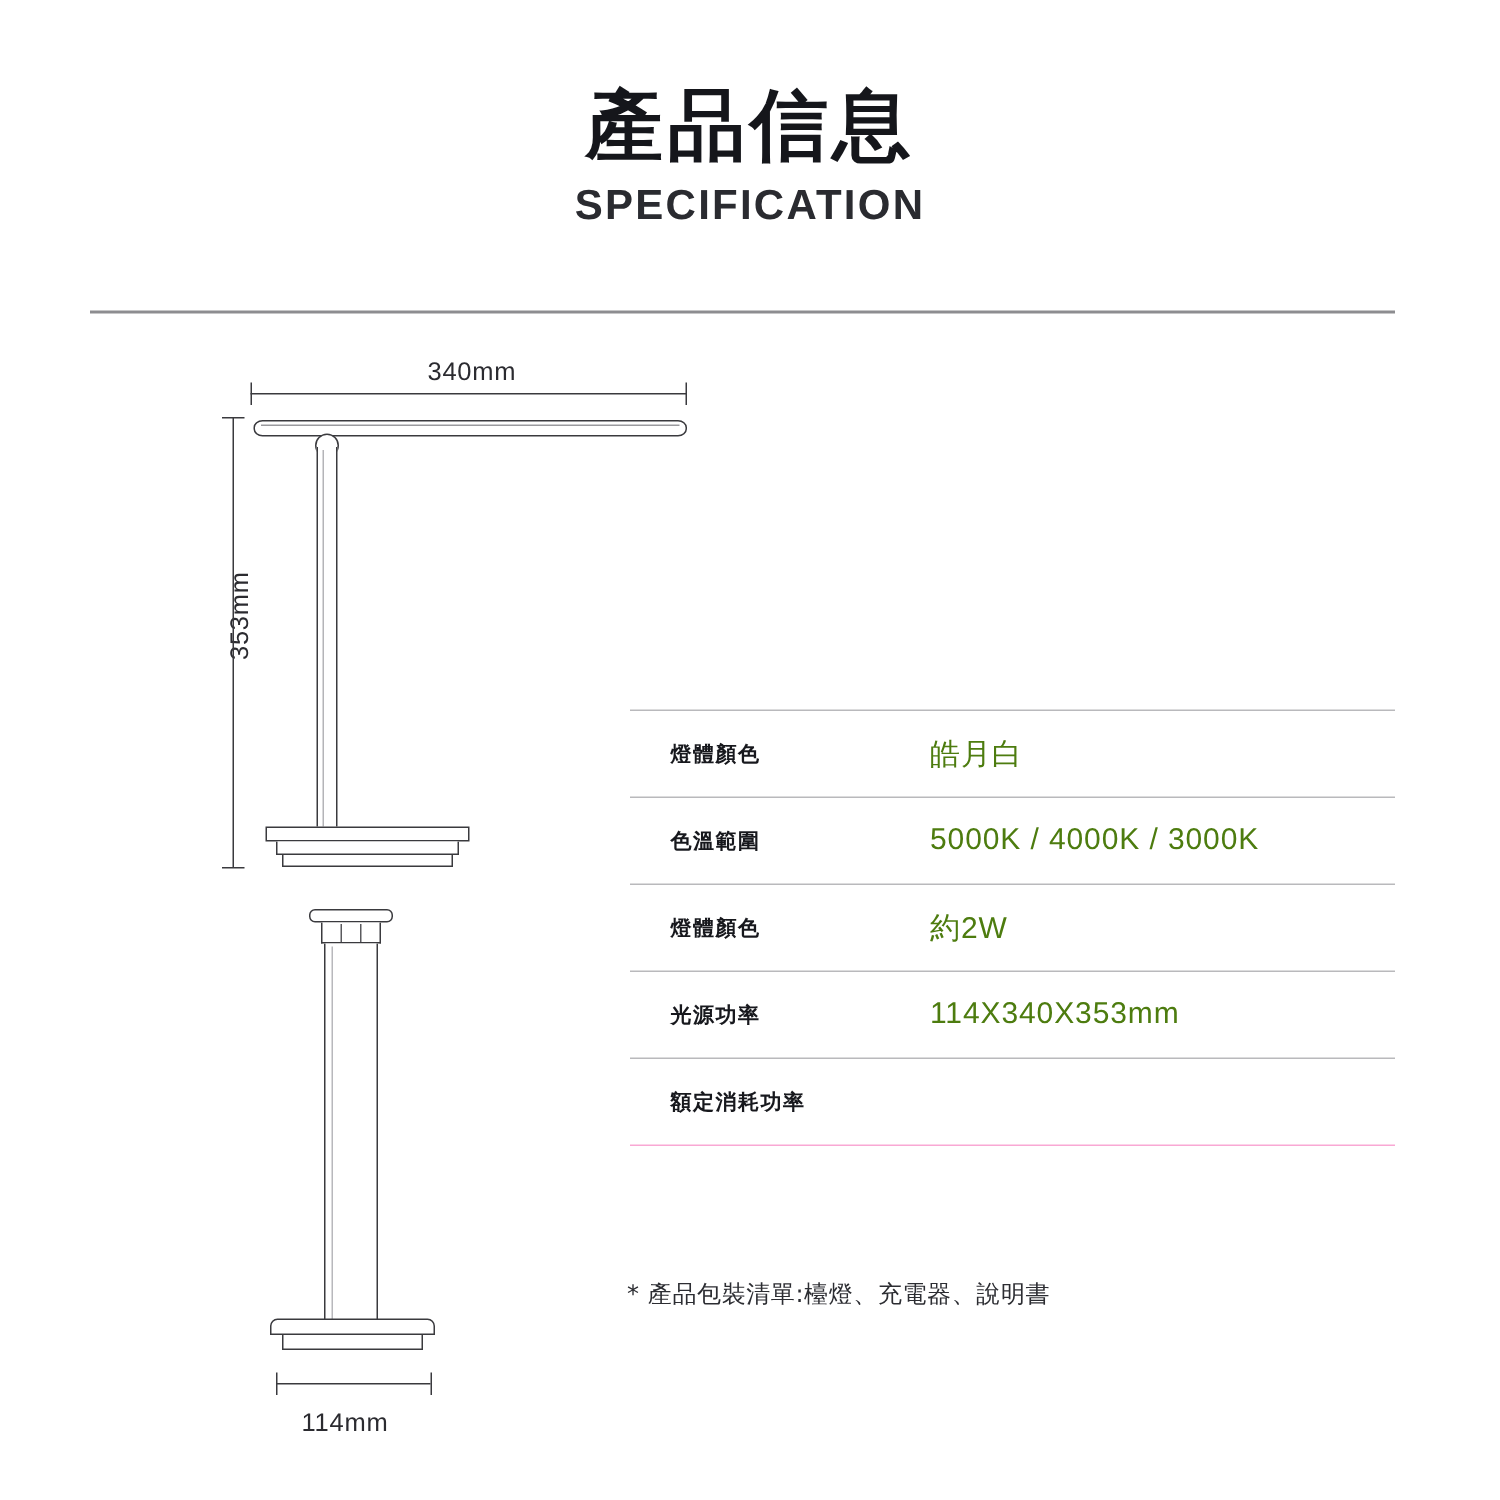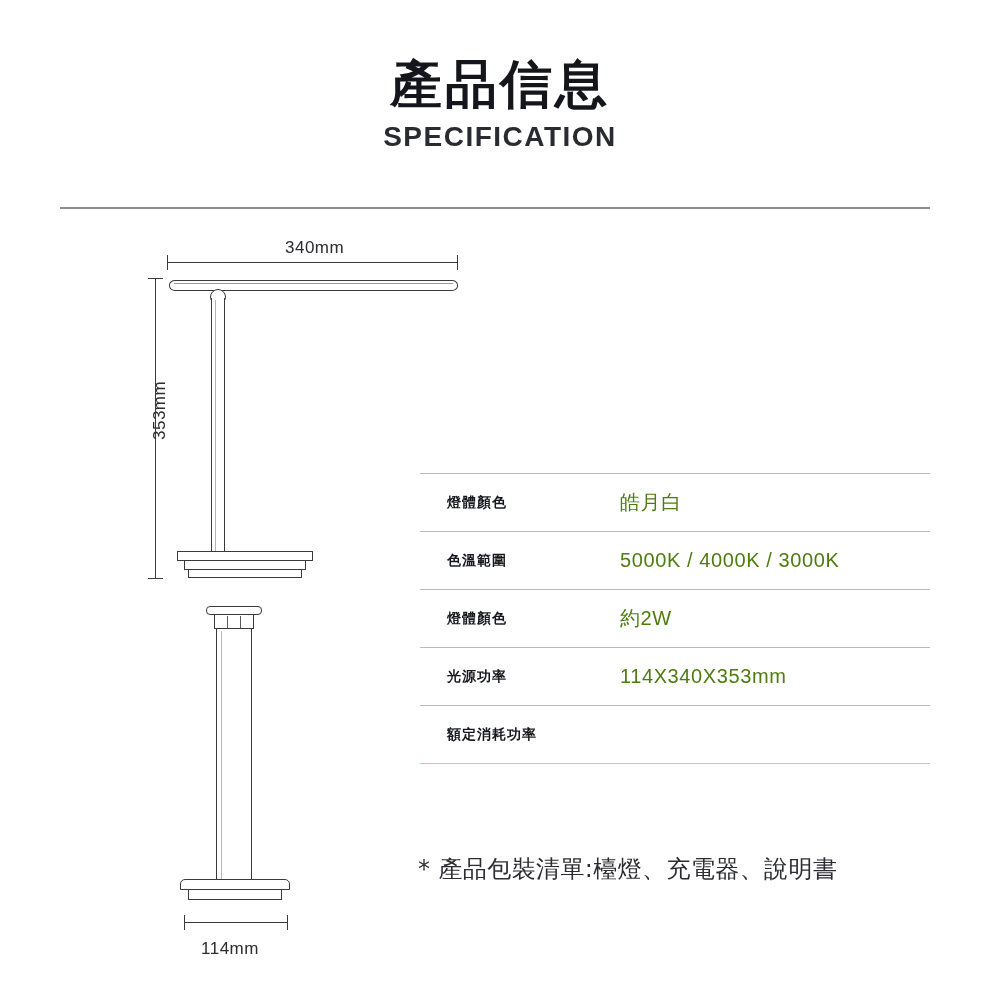--- a/index.html
+++ b/index.html
@@ -279,21 +279,21 @@
     flex: 1;
     font-size: 20px;
     color: #4d7c0f;
     letter-spacing: 0.6px;
     font-family: "Liberation Sans", "DejaVu Sans", sans-serif;
   }
   .footnote {
     position: absolute;
     left: 418px;
     top: 853px;
-    font-size: 24px;
+    font-size: 16px;
     color: #2c2d32;
     letter-spacing: 0.4px;
     white-space: nowrap;
     font-family: "DejaVu Sans", "Liberation Sans", sans-serif;
   }
 </style>
 </head>
 <body>
 
 <div class="page">

